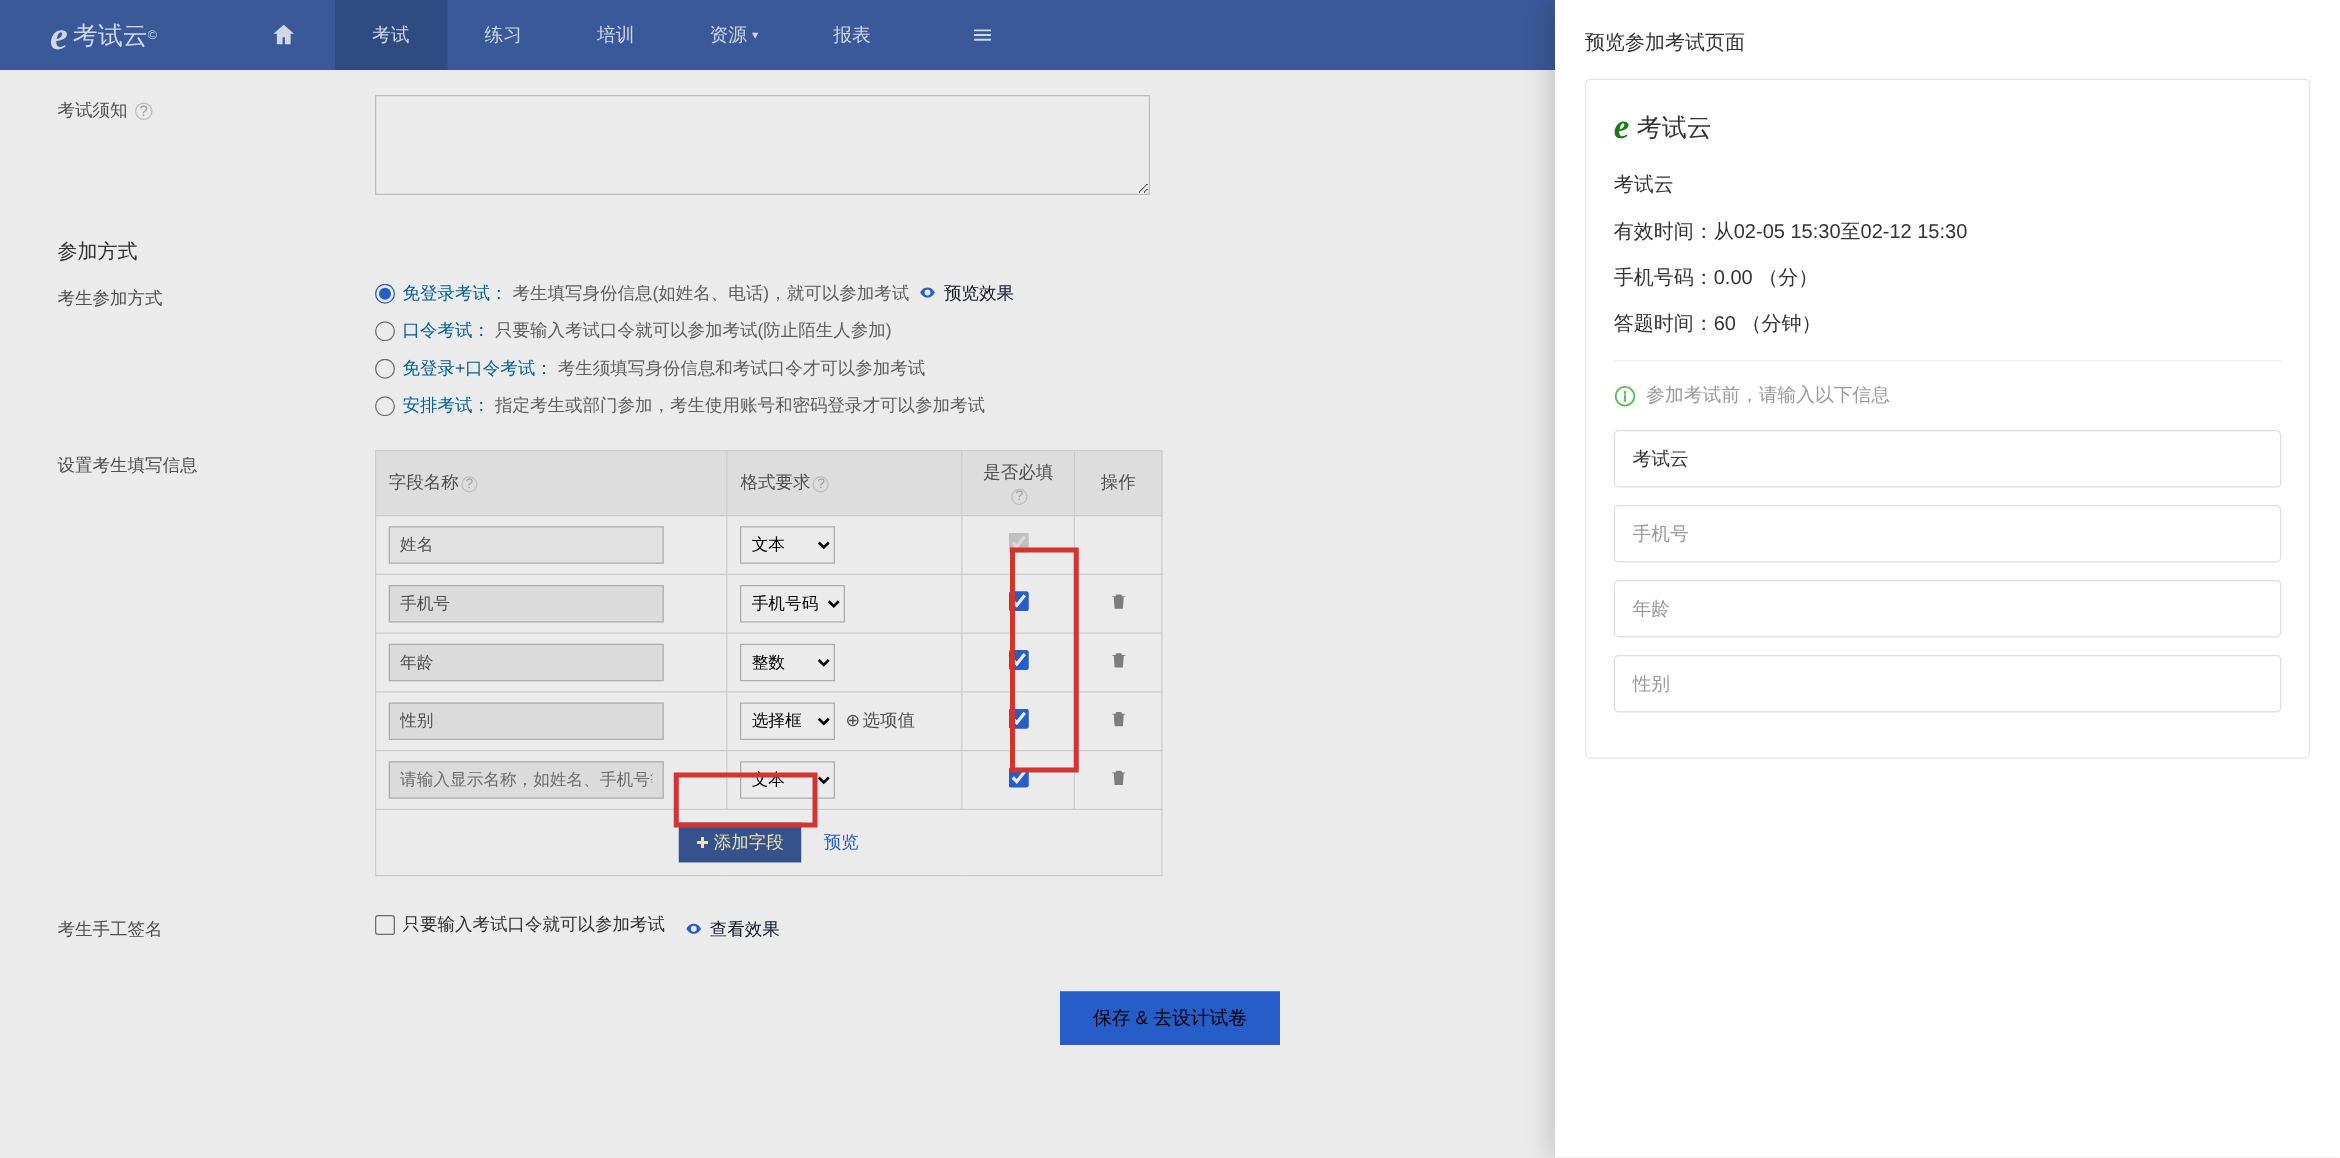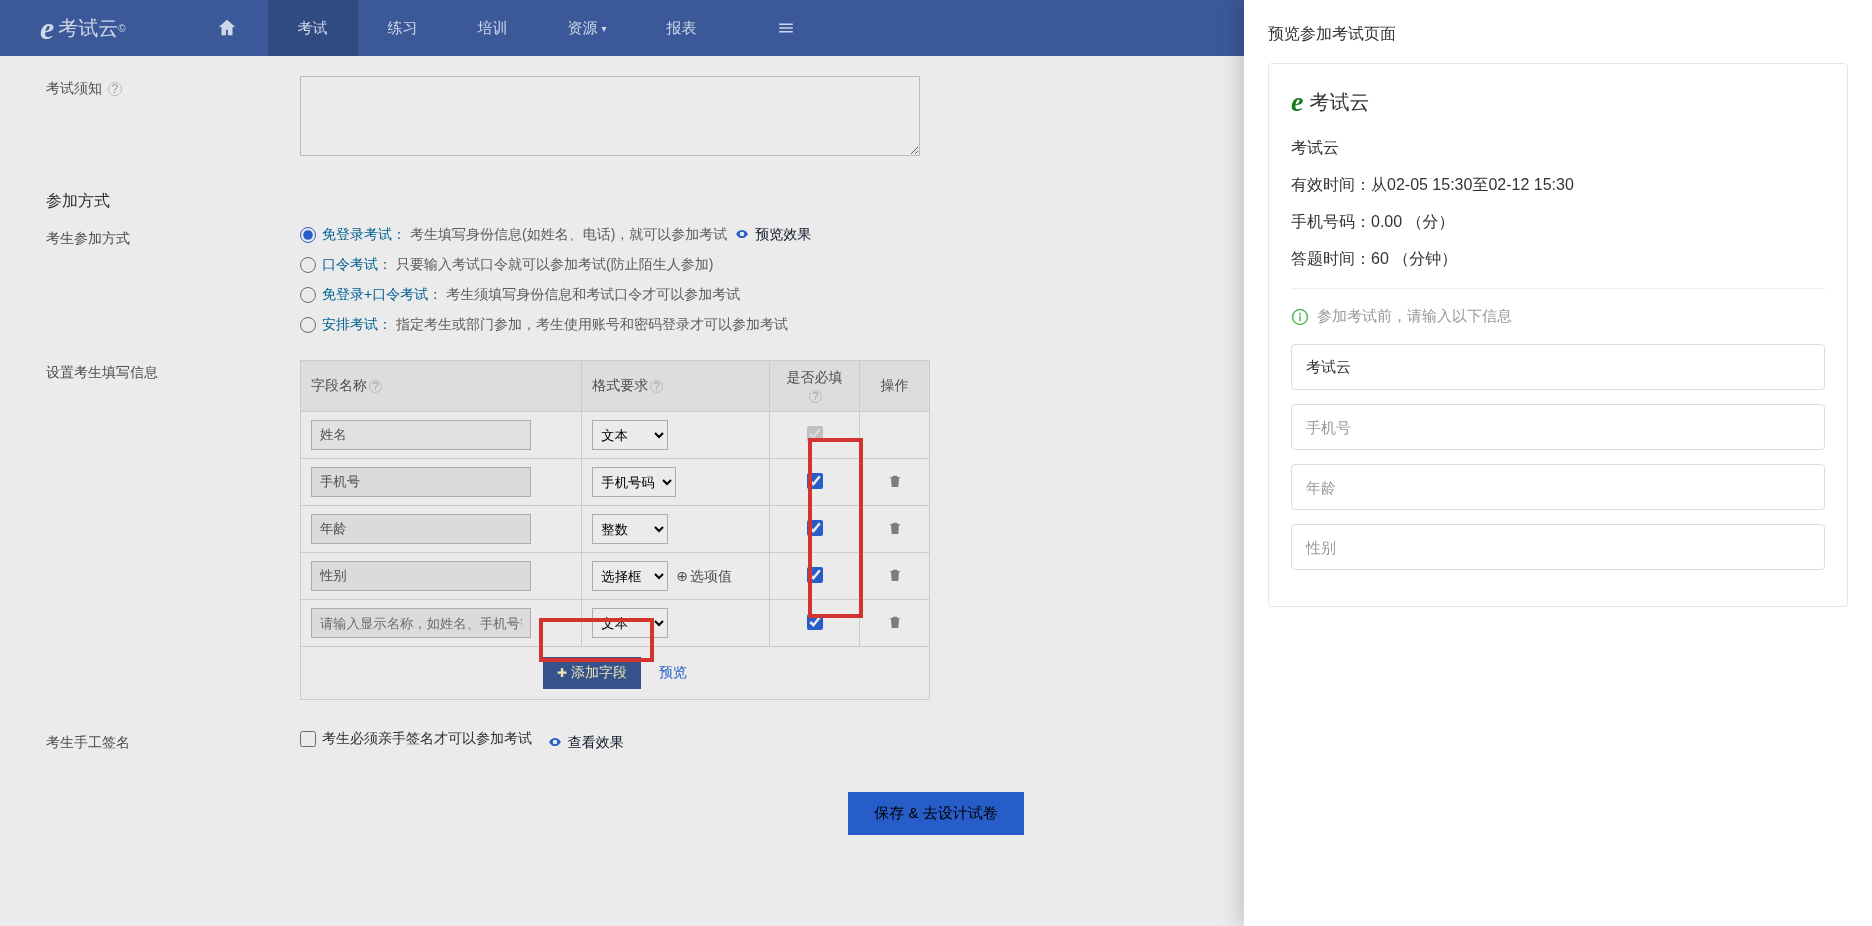--- a/index.html
+++ b/index.html
@@ -232,21 +232,21 @@
       <div class="red-box-col" style="left:508px; top:78px; width:55px; height:180px;"></div>
       <div class="red-box-btn" style="left:239px; top:258px; width:115px; height:44px;"></div>
     </div>
   </div>
 
   <div class="form-row" style="margin-top:30px;">
     <div class="form-label">考生手工签名</div>
     <div class="form-control-area">
       <label class="chk-label">
         <input type="checkbox" style="">
-        <span>考生必须亲手签名才可以参加考试</span>
+        <span>只要输入考试口令就可以参加考试</span>
       </label>
       <span class="preview-link" style="margin-left:12px;">
         <svg class="eye-icon" viewBox="0 0 24 24">
             <path d="M12 5c-7 0-10 7-10 7s3 7 10 7 10-7 10-7-3-7-10-7zm0 11a4 4 0 110-8 4 4 0 010 8z"></path>
           </svg>
         <span>查看效果</span>
       </span>
     </div>
   </div>
 

